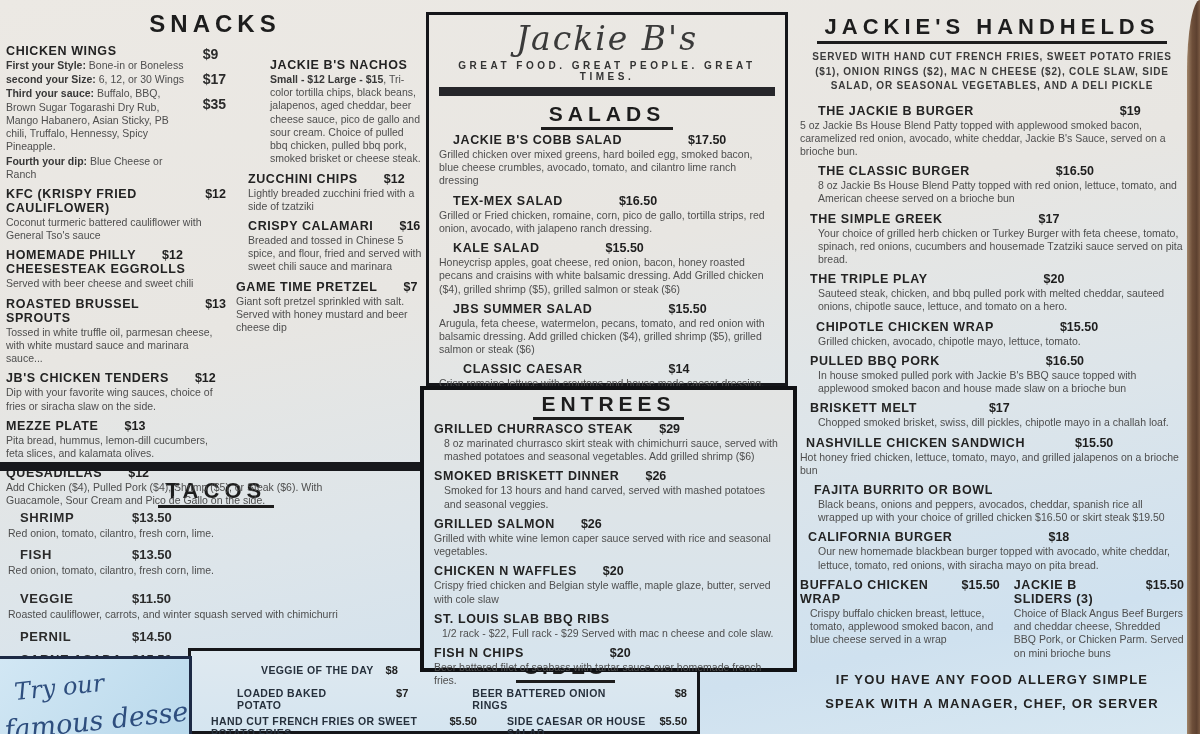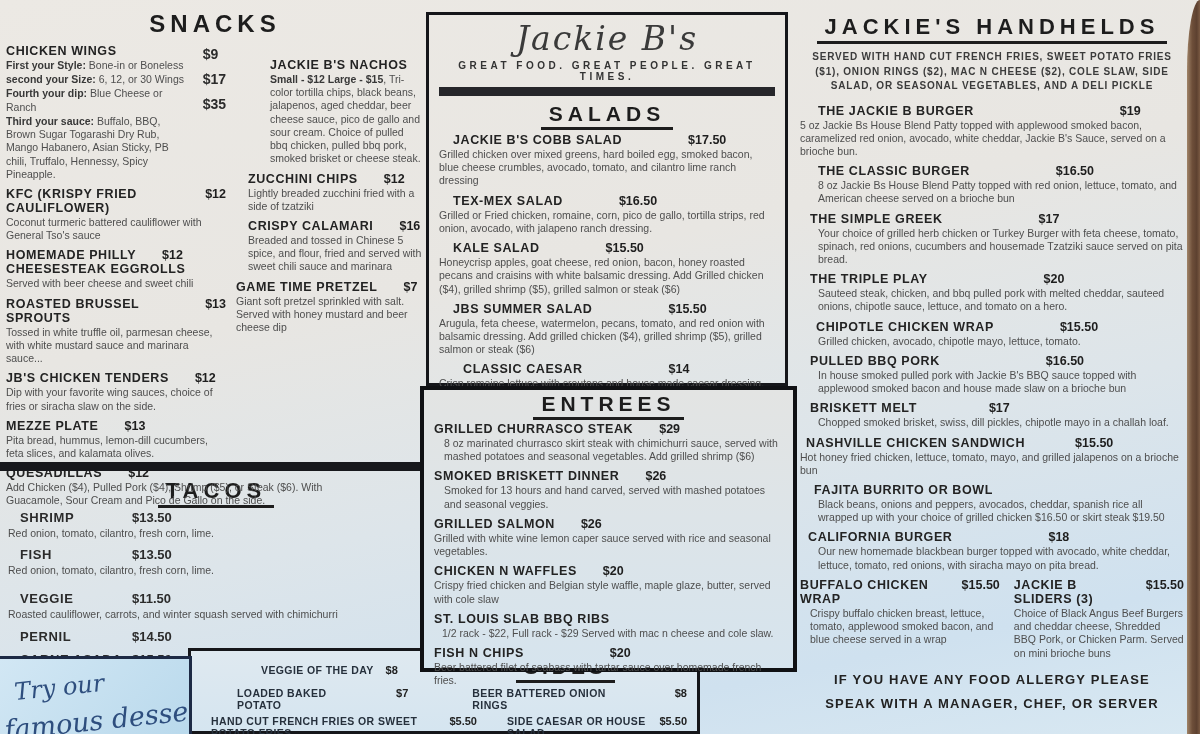--- a/index.html
+++ b/index.html
@@ -86,22 +86,22 @@
       <div class="scol1">
         <div class="item wings">
           <div class="iname">CHICKEN WINGS</div>
           <div class="wprices">
             <span>$9</span>
             <span>$17</span>
             <span>$35</span>
           </div>
           <div class="idesc"><span class="b">First your Style:</span><span> Bone-in or Boneless</span></div>
           <div class="idesc"><span class="b">second your Size:</span><span> 6, 12, or 30 Wings</span></div>
+          <div class="idesc"><span class="b">Third your sauce:</span><span> Buffalo, BBQ, Brown Sugar Togarashi Dry Rub, Mango Habanero, Asian Sticky, PB chili, Truffalo, Hennessy, Spicy Pineapple.</span></div>
           <div class="idesc"><span class="b">Fourth your dip:</span><span> Blue Cheese or Ranch</span></div>
-          <div class="idesc"><span class="b">Third your sauce:</span><span> Buffalo, BBQ, Brown Sugar Togarashi Dry Rub, Mango Habanero, Asian Sticky, PB chili, Truffalo, Hennessy, Spicy Pineapple.</span></div>
         </div>
         <div class="item">
           <div class="irow">
               <span class="iname">KFC (KRISPY FRIED CAULIFLOWER)</span>
               <span class="iprice">$12</span>
             </div>
           <div class="idesc">Coconut turmeric battered cauliflower with General Tso's sauce</div>
         </div>
         <div class="item">
           <div class="irow">
@@ -397,19 +397,19 @@
       </div>
       <div class="hh-bcol2">
         <div class="irow" style="gap:12px;">
             <span class="iname">JACKIE B SLIDERS (3)</span>
             <span class="iprice">$15.50</span>
           </div>
         <div class="idesc" style="padding-left:0;">Choice of Black Angus Beef Burgers and cheddar cheese, Shredded BBQ Pork, or Chicken Parm.  Served on mini brioche buns</div>
       </div>
     </div>
     <div class="allergy">
-      <div>IF YOU HAVE ANY FOOD ALLERGY PLEASE</div>
+      <div>IF YOU HAVE ANY FOOD ALLERGY SIMPLE</div>
       <div>SPEAK WITH A MANAGER, CHEF, OR SERVER</div>
     </div>
   </div>
 
   <div class="table-edge"></div>
 </div>
 
 </body></html>

